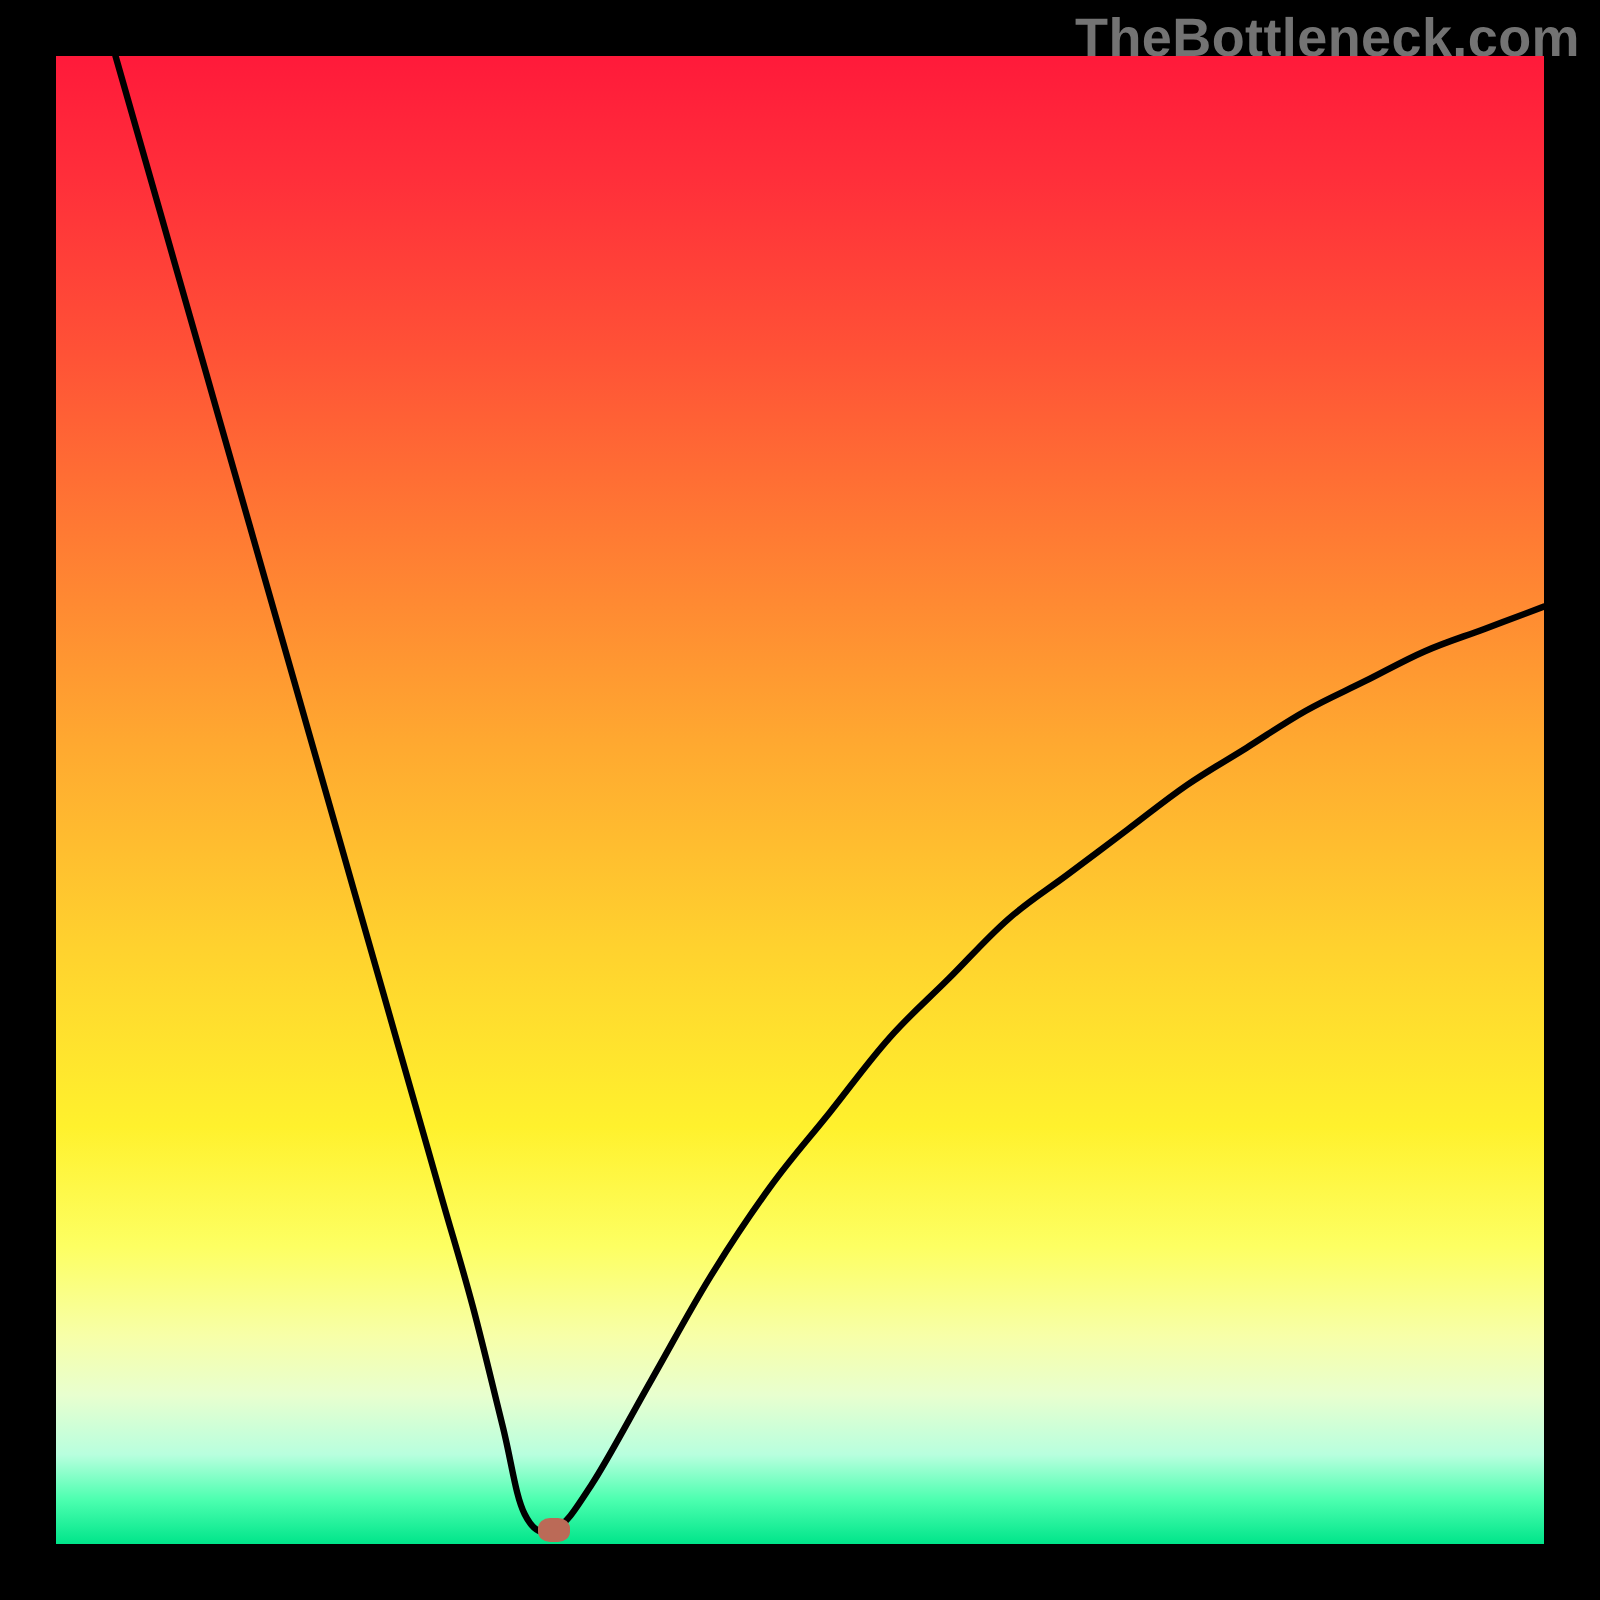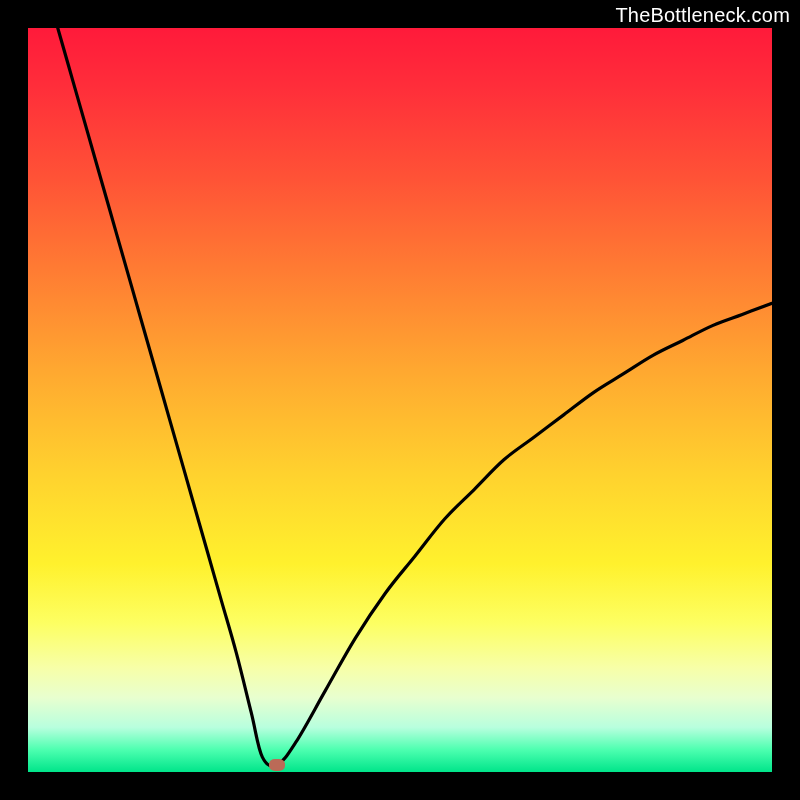--- a/index.html
+++ b/index.html
@@ -59,23 +59,23 @@
     width: 16px;
     height: 12px;
     border-radius: 6px / 5px;
     background: #bb6a57;
     transform: translate(-50%, -50%);
   }
   .watermark {
     position: absolute;
     top: 4px;
     right: 10px;
-    color: #ffffff;
-    font-size: 20px;
-    font-weight: 400;
+    color: #737373;
+    font-size: 27px;
+    font-weight: 700;
     letter-spacing: 0.2px;
   }
 </style>
 </head>
 <body>
 
 <div class="stage">
   <div class="watermark">TheBottleneck.com</div>
   <div class="plot">
     <svg class="overlay-svg" viewBox="0 0 744 744" preserveAspectRatio="none">

